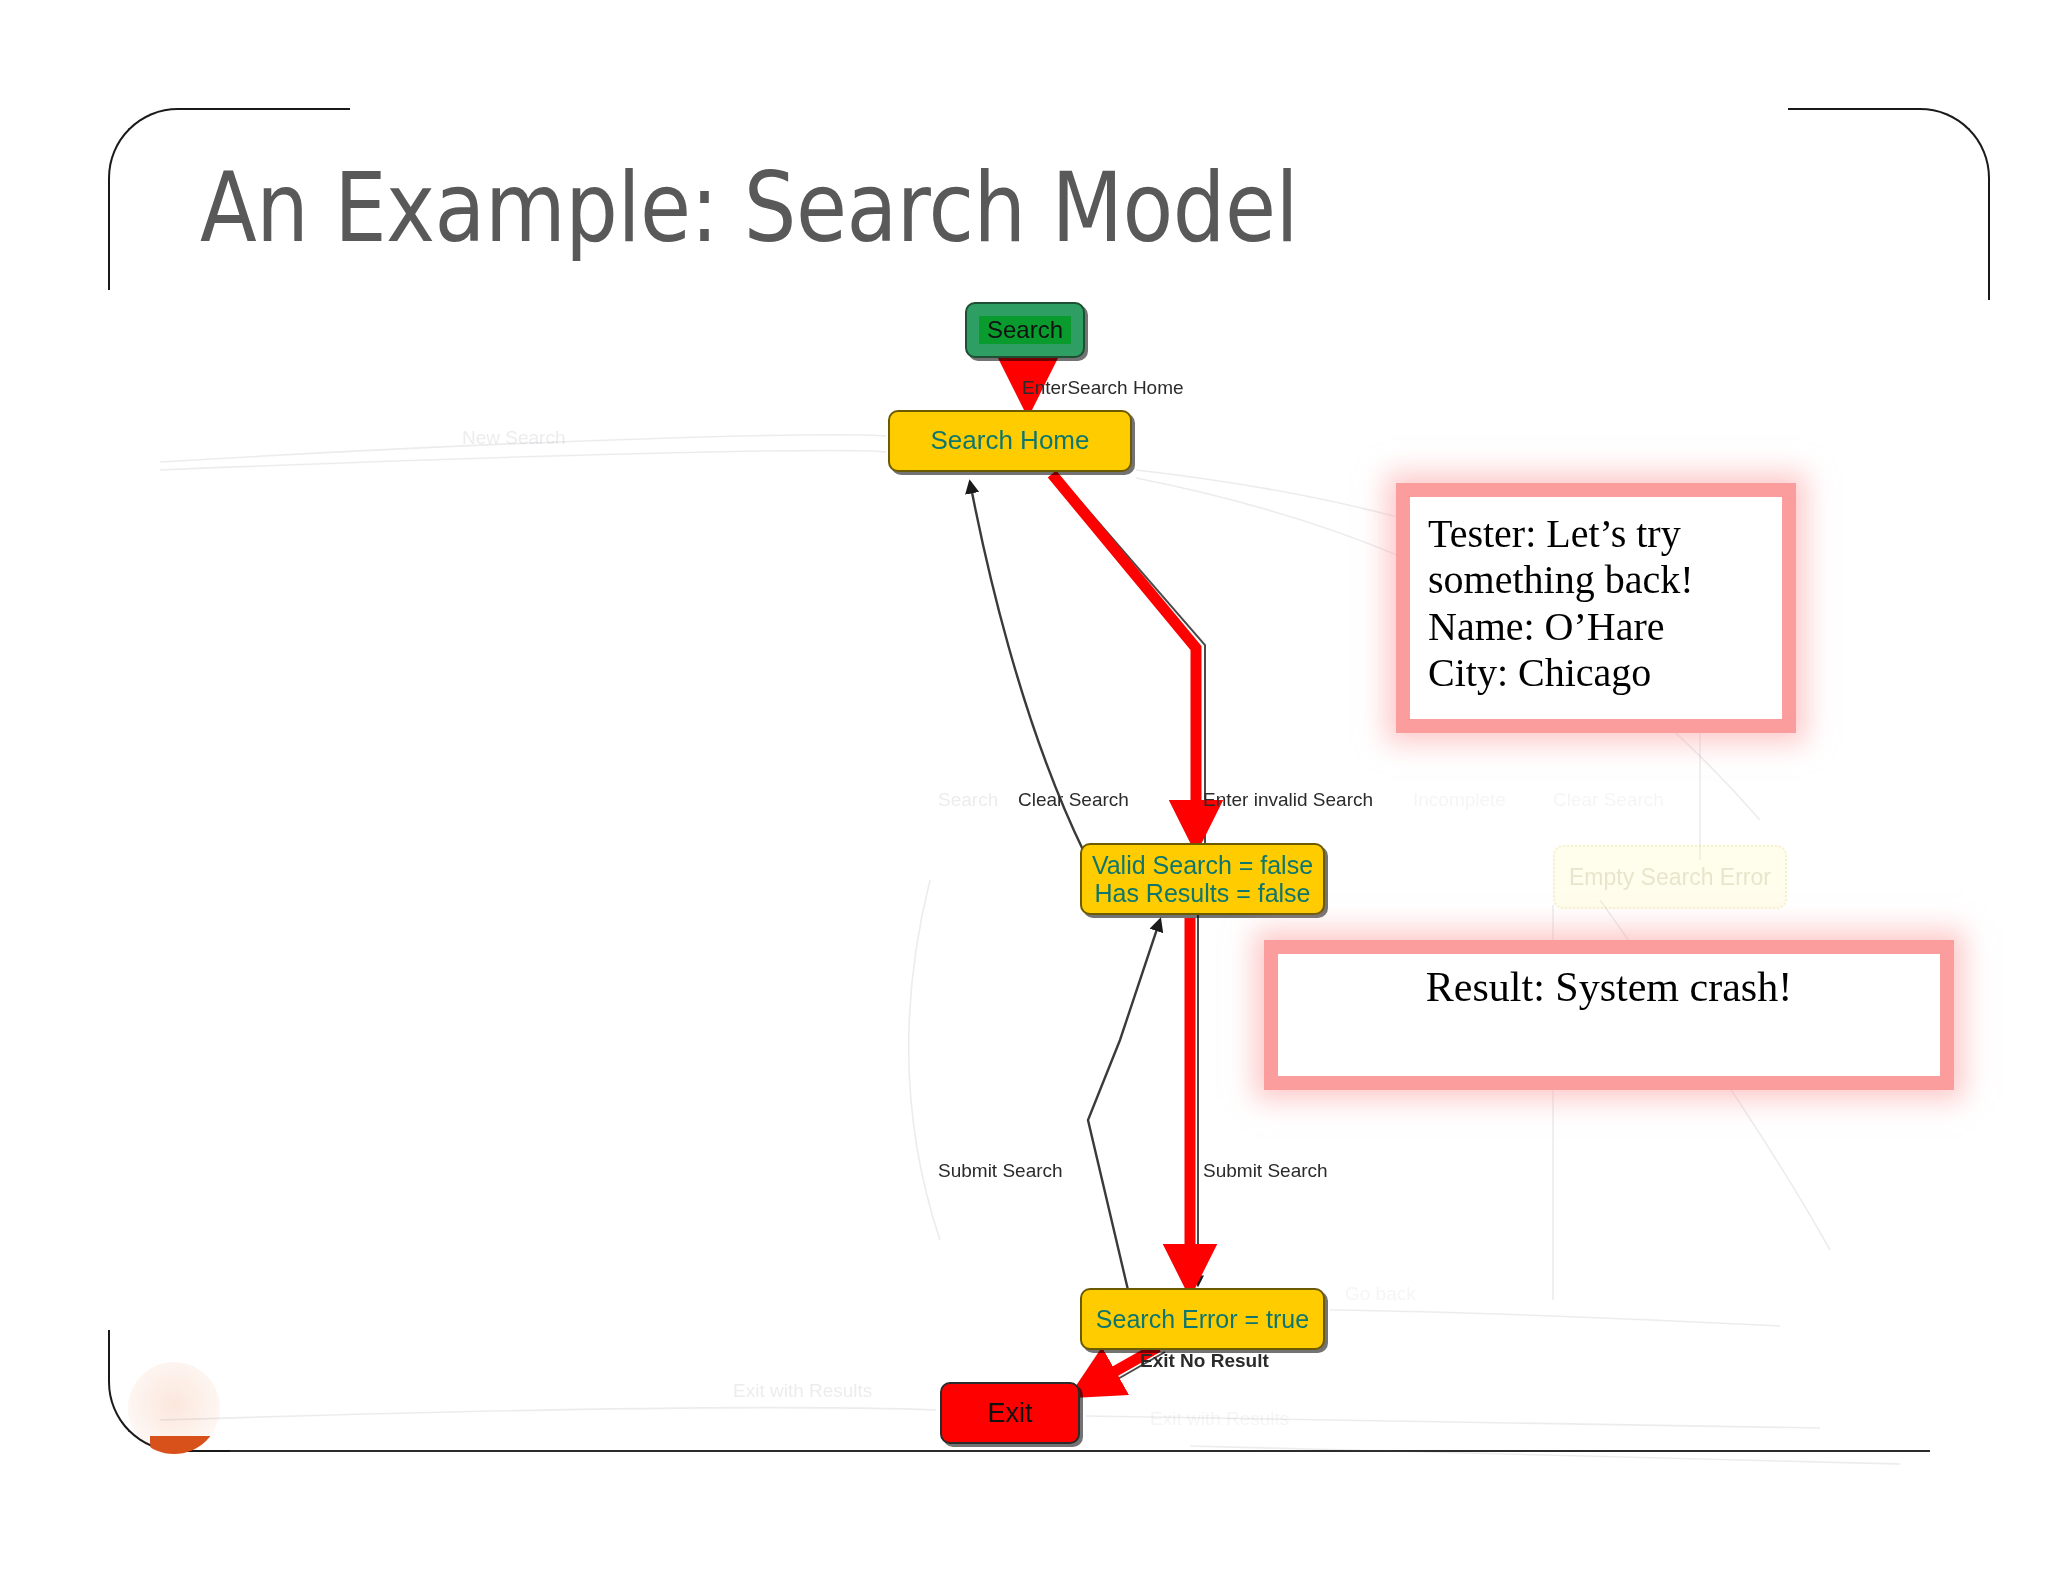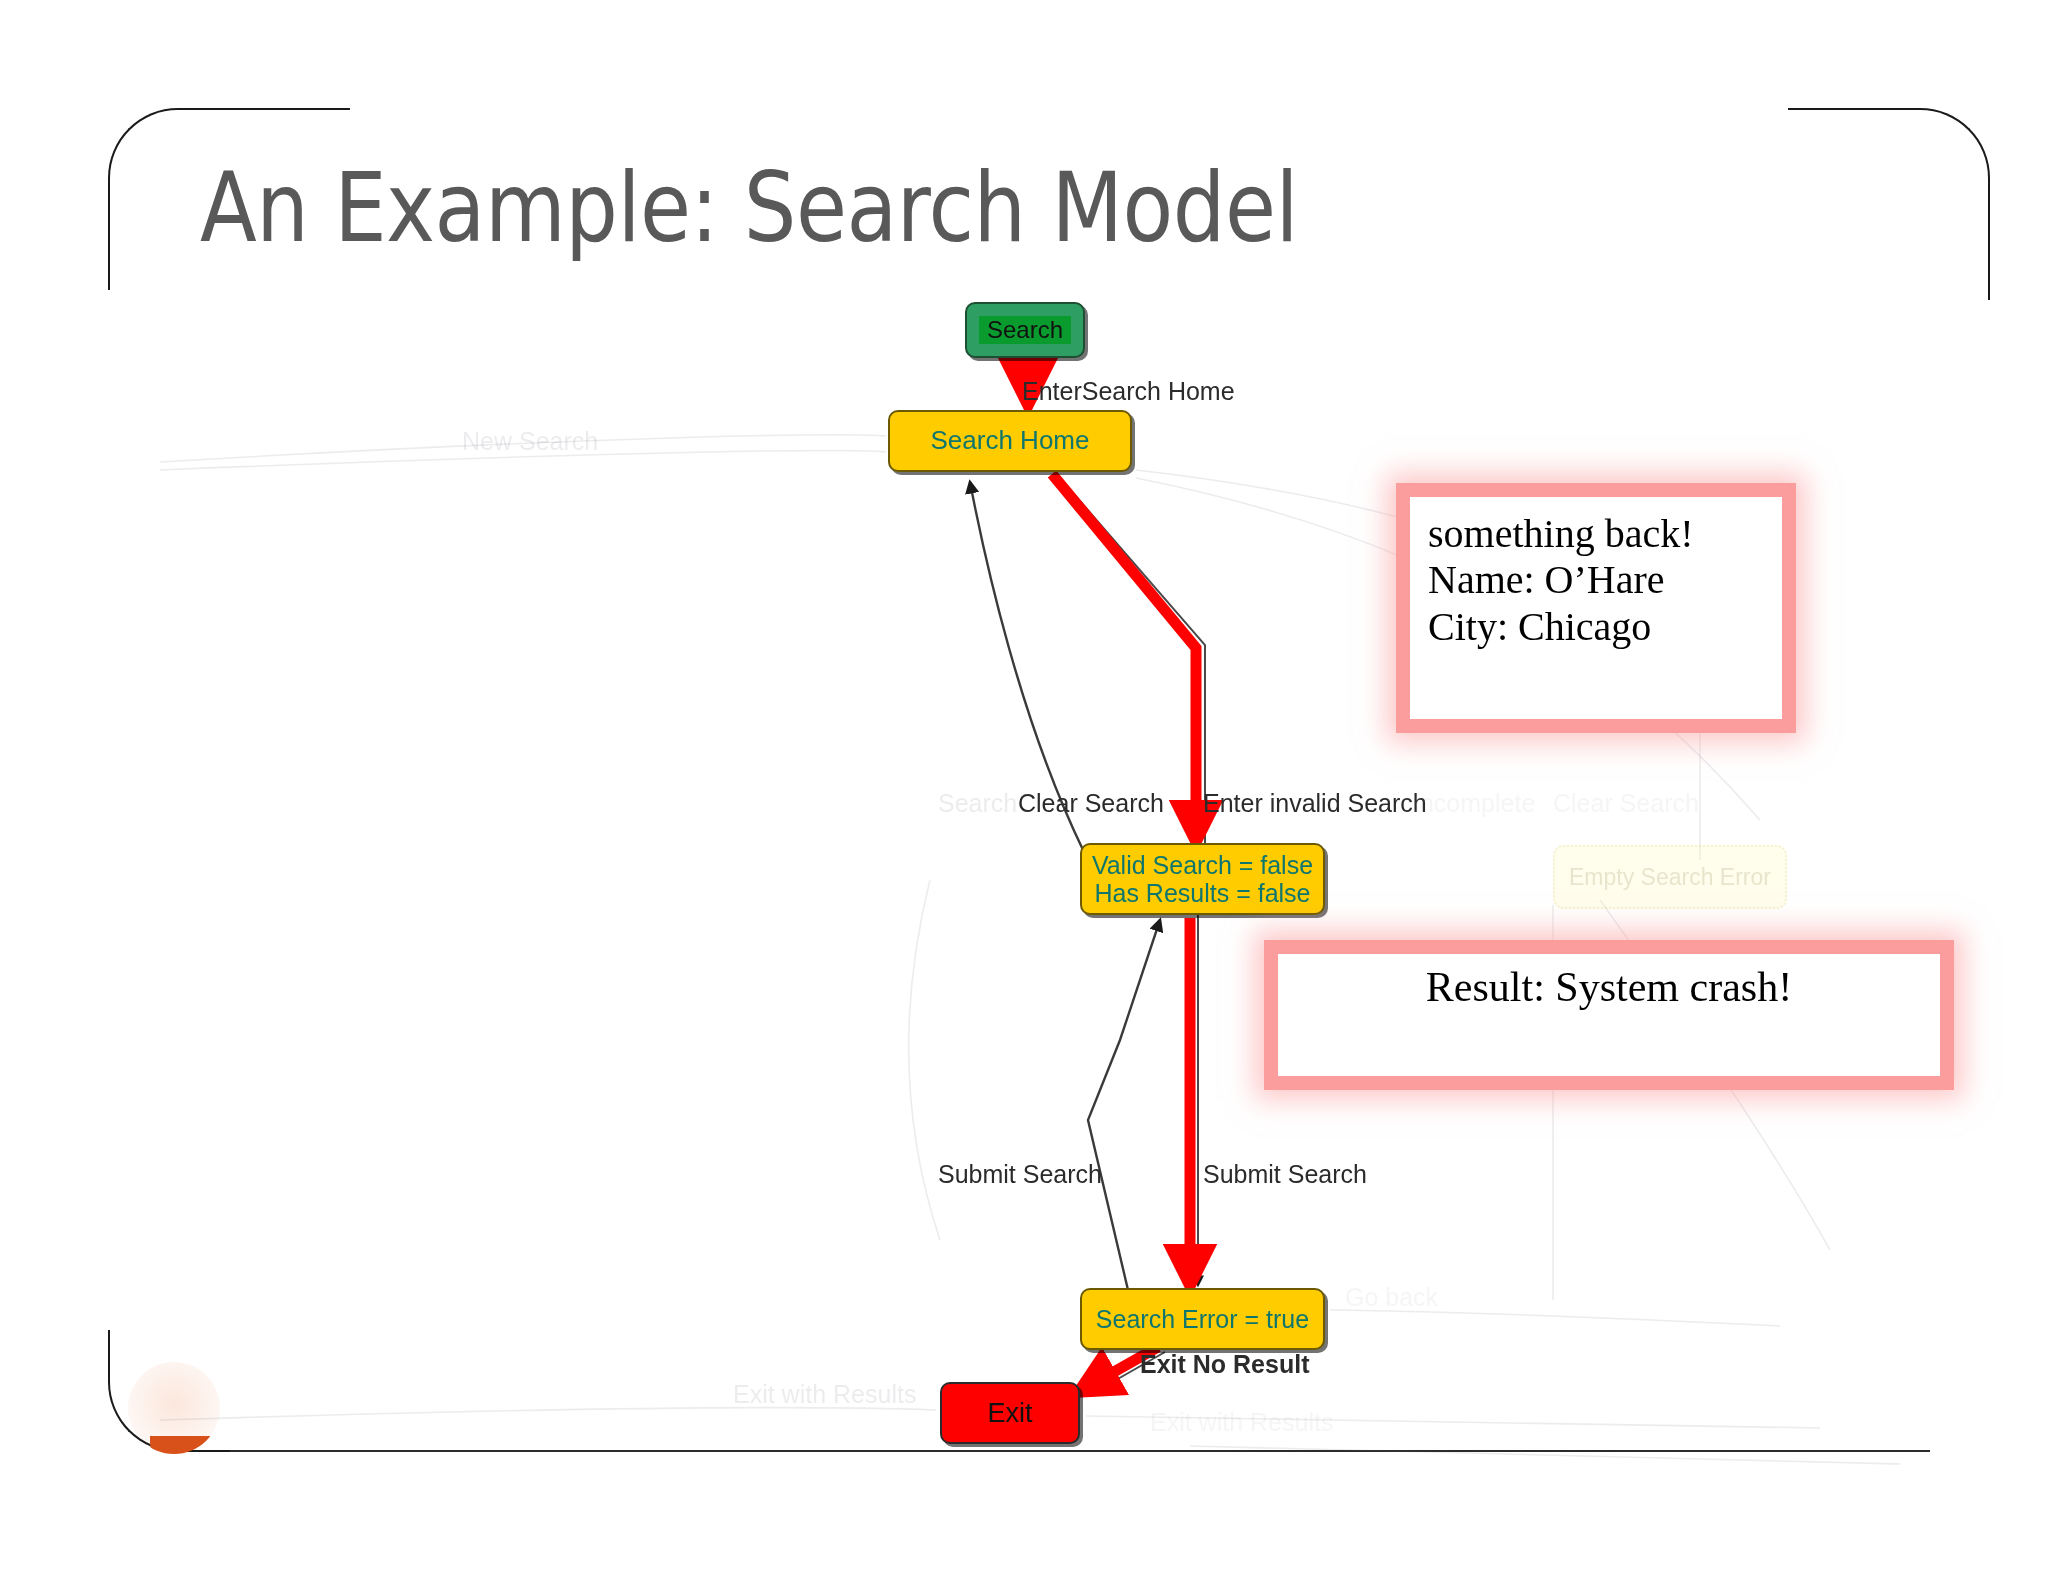--- a/index.html
+++ b/index.html
@@ -72,21 +72,21 @@
   #node-search{left:965px;top:302px;width:120px;height:56px;font-size:24px;}
   #node-search .sel{background:#0a9b2e;padding:1px 8px;display:inline-block;}
   #node-search-home{left:888px;top:410px;width:244px;height:62px;font-size:26px;}
   #node-valid-search{left:1080px;top:843px;width:245px;height:72px;font-size:25px;}
   #node-search-error{left:1080px;top:1288px;width:245px;height:62px;font-size:25px;}
   #node-exit{left:940px;top:1382px;width:140px;height:62px;font-size:27px;}
 
   
   .edge-label{
     position:absolute;font-family:"Liberation Sans",sans-serif;
-    font-size:25px;color:#2b2b2b;white-space:nowrap;
+    font-size:19px;color:#2b2b2b;white-space:nowrap;
   }
   .ghost{color:rgba(110,110,120,0.13);}
   .ghost-2{color:rgba(110,110,120,0.07);}
 
   #lbl-enter-search-home{left:1022px;top:377px;}
   #lbl-new-search{left:462px;top:427px;}
   #lbl-clear-search{left:1018px;top:789px;}
   #lbl-enter-invalid{left:1203px;top:789px;}
   #lbl-ghost-search-left{left:938px;top:789px;}
   #lbl-ghost-incomplete{left:1413px;top:789px;}
@@ -220,20 +220,21 @@
   <div class="edge-label ghost-2" id="lbl-ghost-incomplete">Incomplete</div>
   <div class="edge-label ghost-2" id="lbl-ghost-clear-right">Clear Search</div>
   <div class="edge-label" id="lbl-submit-left">Submit Search</div>
   <div class="edge-label" id="lbl-submit-right">Submit Search</div>
   <div class="edge-label" id="lbl-exit-no-result">Exit No Result</div>
   <div class="edge-label ghost" id="lbl-exit-results-left">Exit with Results</div>
   <div class="edge-label ghost-2" id="lbl-exit-results-right">Exit with Results</div>
   <div class="edge-label ghost-2" id="lbl-go-back">Go back</div>
 
   <div class="callout" id="callout-tester">
+    <span class="callout-line">Tester: Let’s try</span>
     <span class="callout-line">something back!</span>
     <span class="callout-line">Name: O’Hare</span>
     <span class="callout-line">City: Chicago</span>
   </div>
 
   <div class="callout" id="callout-result">
     <span class="callout-line">Result: System crash!</span>
   </div>
 
 </div>

